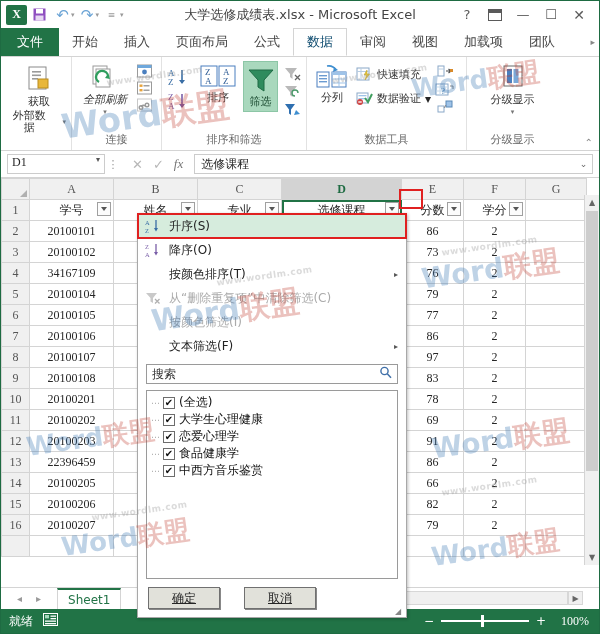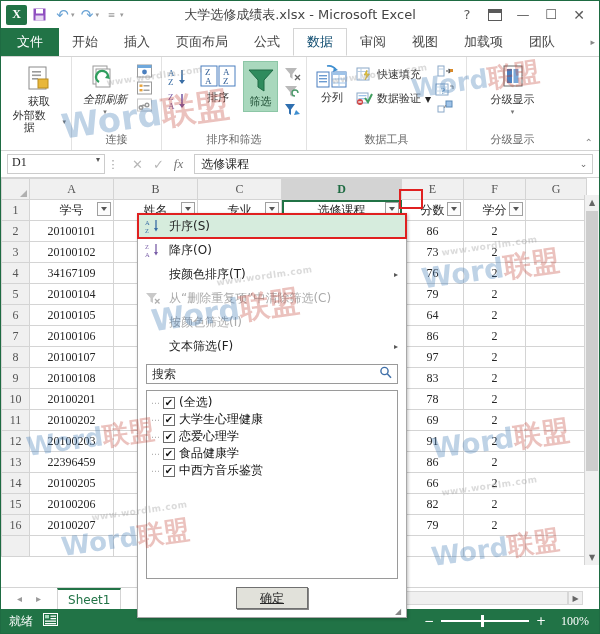--- a/index.html
+++ b/index.html
@@ -112,21 +112,21 @@
   .mi .arrow { position:absolute; right:8px; font-size:8px; color:#555; }
   .azwrap { display:flex; align-items:center; gap:1px; }
   .searchwrap { padding:6px 8px 4px; }
   .searchbox { border:1px solid #9a9a9a; height:20px; display:flex; align-items:center; padding:0 5px; font-size:12px; color:#333; }
   .searchbox .ph { flex:1; }
   .searchbox .mag { color:#3f6fa8; font-size:12px; }
   .listbox { margin:2px 8px 0; border:1px solid #9a9a9a; flex:1; padding:3px 4px; overflow:hidden; background:#fff; }
   .litem { display:flex; align-items:center; gap:4px; height:17px; font-size:12px; color:#111; }
   .litem .tree { width:8px; color:#b0b0b0; font-size:9px; text-align:center; }
   .cbx { width:12px; height:12px; border:1px solid #6d6d6d; background:#fff; display:flex; align-items:center; justify-content:center; color:#111; font-size:10px; line-height:10px; }
-  .dlgbtns { display:flex; justify-content:center; gap:24px; padding:8px 10px 8px;text-decoration:underline; }
+  .dlgbtns { display:flex; justify-content:flex-start; gap:24px; padding:8px 10px 8px;text-decoration:underline; }
   .dbtn { width:72px; height:22px; border:1px solid #707070; background:#e1e1da; font-size:12px; display:flex; align-items:center; justify-content:center; box-shadow:1px 1px 0 #888; }
   .grip { position:absolute; right:3px; bottom:2px; width:8px; height:8px; color:#888; font-size:8px; }
 
   
   .sheetbar { position:absolute; left:0; right:0; bottom:24px; height:22px; background:#fff; border-top:1px solid #d4d4d4; display:flex; align-items:center; }
   .navbtns { display:flex; gap:14px; padding:0 16px; color:#9a9a9a; font-size:10px; }
   .sheettab { font-size:12px; color:#217346; border:1px solid #d4d4d4; border-bottom:none; border-top:2px solid #217346; height:21px; display:flex; align-items:center; padding:0 10px; background:#fff; }
   .statusbar { position:absolute; left:0; right:0; bottom:0; height:24px; background:#217346; color:#fff; display:flex; align-items:center; font-size:12px; }
   .st-left { display:flex; align-items:center; gap:10px; padding-left:8px; }
   .st-right { margin-left:auto; display:flex; align-items:center; gap:7px; padding-right:10px; }
@@ -532,21 +532,21 @@
             <td class="num">79</td>
             <td class="num">2</td>
             <td></td>
           </tr>
       <tr>
             <td class="rowhead">6</td>
             <td class="num">20100105</td>
             <td class="cn">花</td>
             <td></td>
             <td></td>
-            <td class="num">64</td>
+            <td class="num">77</td>
             <td class="num">2</td>
             <td></td>
           </tr>
       <tr>
             <td class="rowhead">7</td>
             <td class="num">20100106</td>
             <td class="cn">李</td>
             <td></td>
             <td></td>
             <td class="num">86</td>
@@ -756,20 +756,21 @@
         <span class="tree">⋯</span>
         <span class="cbx">
             <span>✔</span>
           </span>
         <span>中西方音乐鉴赏</span>
       </div>
     </div>
 
     <div class="dlgbtns">
       <div class="dbtn">确定</div>
+      <div class="dbtn">取消</div>
     </div>
     <div class="grip">◢</div>
   </div>
 
   <div class="sheetbar">
     <div class="navbtns">
       <span>◂</span>
       <span>▸</span>
     </div>
     <div class="sheettab">Sheet1</div>

